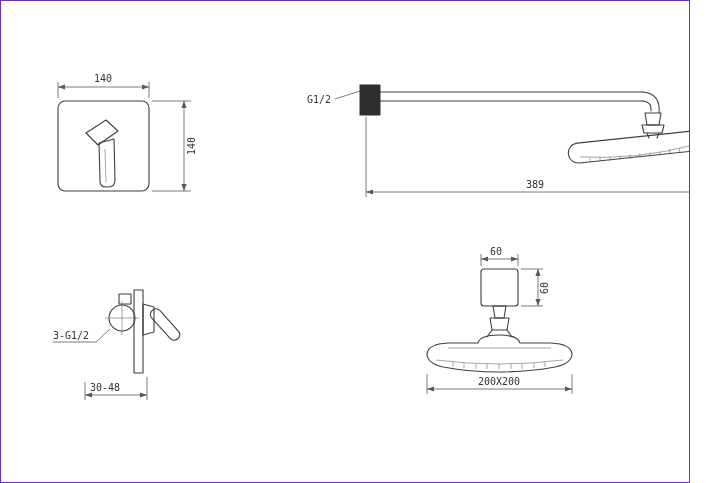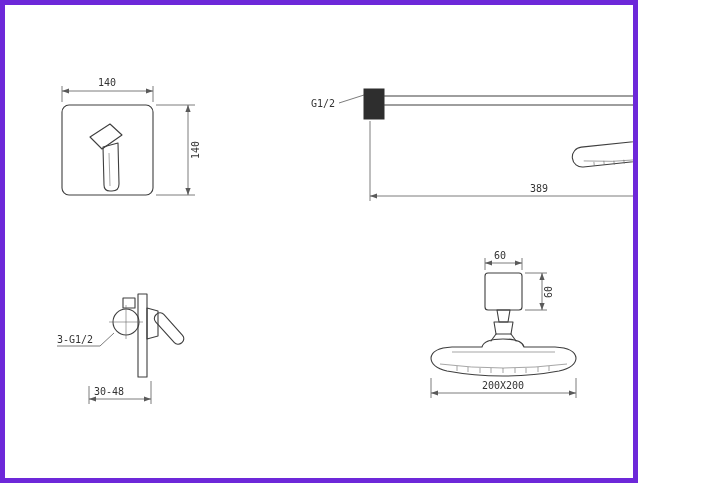--- a/index.html
+++ b/index.html
@@ -2,25 +2,25 @@
 <html><head>
 <meta charset="utf-8">
 <style>
   html, body {
     margin: 0;
     padding: 0;
     background: #ffffff;
   }
   .sheet {
     position: relative;
-    width: 638px;
+    width: 690px;
     height: 483px;
     box-sizing: border-box;
     background: #ffffff;
-    border: 5px solid #6d28d9;
+    border: 1px solid #6d28d9;
     font-family: "DejaVu Sans Mono", monospace;
     overflow: hidden;
   }
   svg { display: block; }
   .obj   { fill: none; stroke: #3f3f3f; stroke-width: 1.1; stroke-linecap: round; stroke-linejoin: round; }
   .solid { fill: #2e2e2e; stroke: #2e2e2e; stroke-width: 1; }
   .dim   { fill: none; stroke: #5a5a5a; stroke-width: 0.8; }
   .thin  { fill: none; stroke: #6a6a6a; stroke-width: 0.6; }
   .arrow { fill: #5a5a5a; stroke: none; }
   .dimtext { font-family: "DejaVu Sans Mono", monospace; font-size: 10px; fill: #333333; }

